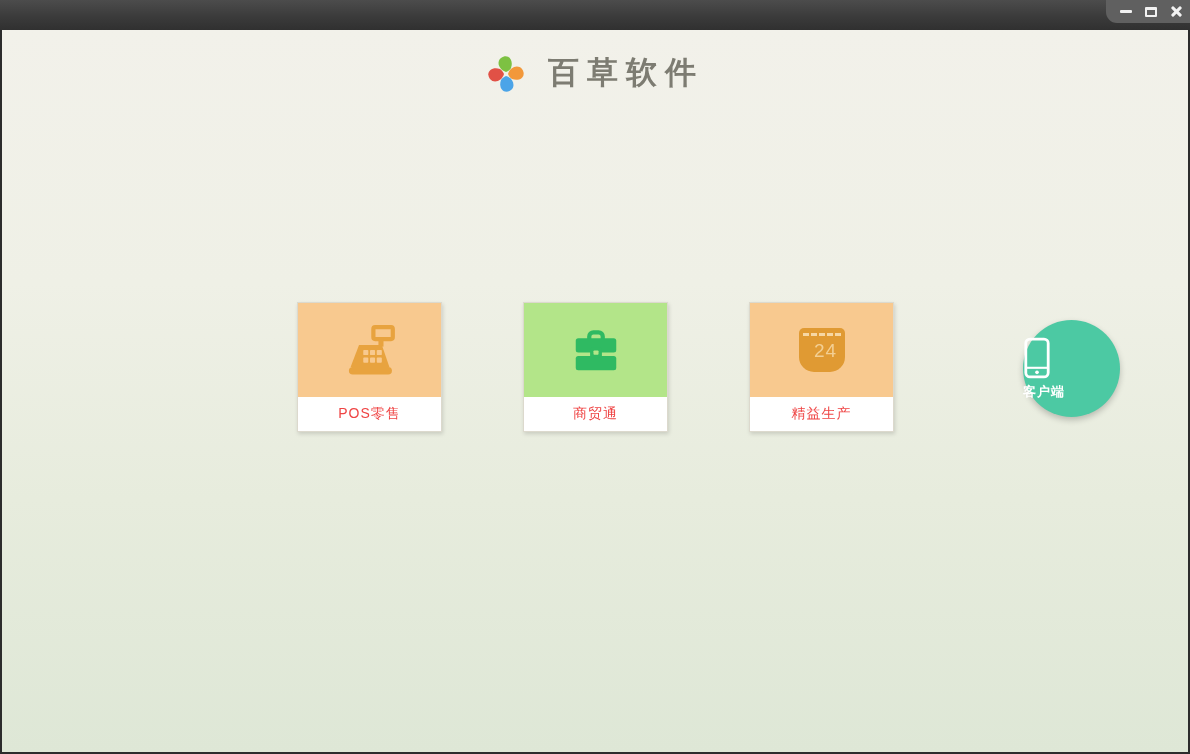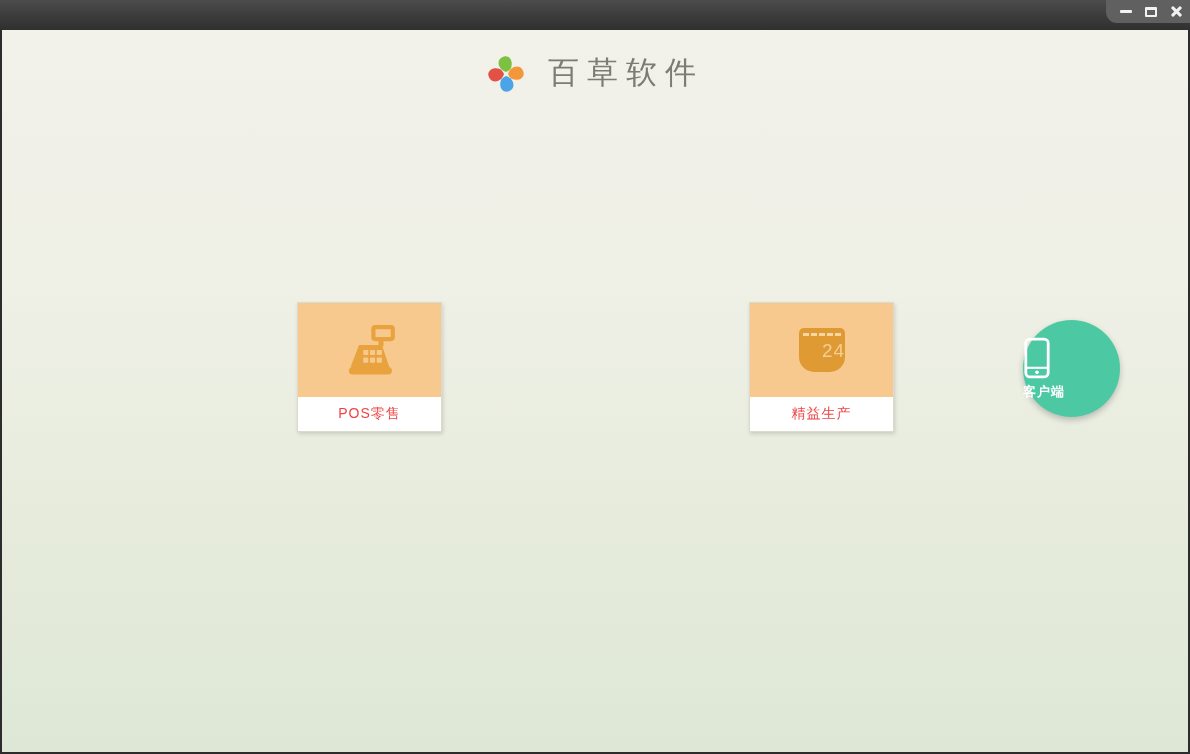--- a/index.html
+++ b/index.html
@@ -40,21 +40,21 @@
   }
 
   
   .brand {
     position:absolute; top:22px; left:0; width:100%;
     display:flex; align-items:center; justify-content:center; gap:22px;
   }
   .logo-mark { width:40px; height:40px; }
   .brand-title {
     font-family:"DejaVu Serif", serif;
-    font-size:31px; color:#7d7c72; letter-spacing:8px; font-weight:400;
+    font-size:31px; color:#7d7c72; letter-spacing:8px; font-weight:700;
   }
 
   
   .card {
     position:absolute; top:272px; width:145px; height:130px;
     background:#ffffff; border:1px solid #dcd9cd;
     box-shadow:1px 2px 4px rgba(0,0,0,0.14);
     cursor:pointer;
   }
   .card-tile {
@@ -75,21 +75,21 @@
   
   .calendar-icon {
     position:relative; width:46px; height:44px;
     background:#e09a33; border-radius:5px 5px 15px 15px;
   }
   .calendar-dash {
     position:absolute; top:5px; left:4px; right:4px; height:0;
     border-top:3px dashed #f6d7a4;
   }
   .calendar-day {
-    position:absolute; top:12px; left:12px; width:100%; text-align:center;
+    position:absolute; top:12px; left:4px; width:100%; text-align:center;
     font-size:19px; color:#f3cf93; letter-spacing:1px;
   }
 
   
   .client-circle {
     position:absolute; left:1021px; top:290px; width:97px; height:97px;
     background:#4cc9a3; border-radius:50%;
     box-shadow:0 3px 6px rgba(0,0,0,0.22);
     display:flex; flex-direction:column; justify-content:center;
     gap:4px; cursor:pointer;
@@ -142,20 +142,32 @@
             <rect x="24" y="41" width="6" height="6" rx="1"></rect>
             <rect x="32" y="41" width="6" height="6" rx="1"></rect>
             <rect x="40" y="41" width="6" height="6" rx="1"></rect>
           </g>
           <rect x="7" y="52" width="51" height="9" rx="4.5" fill="#e8a33f"></rect>
         </svg>
       </div>
       <div class="card-label" data-bind="products.0.label">POS零售</div>
     </div>
 
+    <div class="card card-trade">
+      <div class="card-tile tile-green">
+        <svg width="54" height="54" viewBox="0 0 64 64">
+          <path d="M24 20 v-4 a5 5 0 0 1 5 -5 h6 a5 5 0 0 1 5 5 v4" fill="none" stroke="#2fba62" stroke-width="5"></path>
+          <rect x="8" y="18" width="48" height="17" rx="3" fill="#2fba62"></rect>
+          <rect x="8" y="39" width="48" height="17" rx="3" fill="#2fba62"></rect>
+          <rect x="25" y="29" width="14" height="12" rx="2.5" fill="#2fba62"></rect>
+          <rect x="29" y="32.5" width="6" height="5" rx="1" fill="#b3e589"></rect>
+        </svg>
+      </div>
+      <div class="card-label" data-bind="products.1.label">商贸通</div>
+    </div>
 
     <div class="card card-lean">
       <div class="card-tile tile-orange">
         <div class="calendar-icon">
           <div class="calendar-dash"></div>
           <div class="calendar-day" data-bind="products.2.calendar_day">24</div>
         </div>
       </div>
       <div class="card-label" data-bind="products.2.label">精益生产</div>
     </div>

